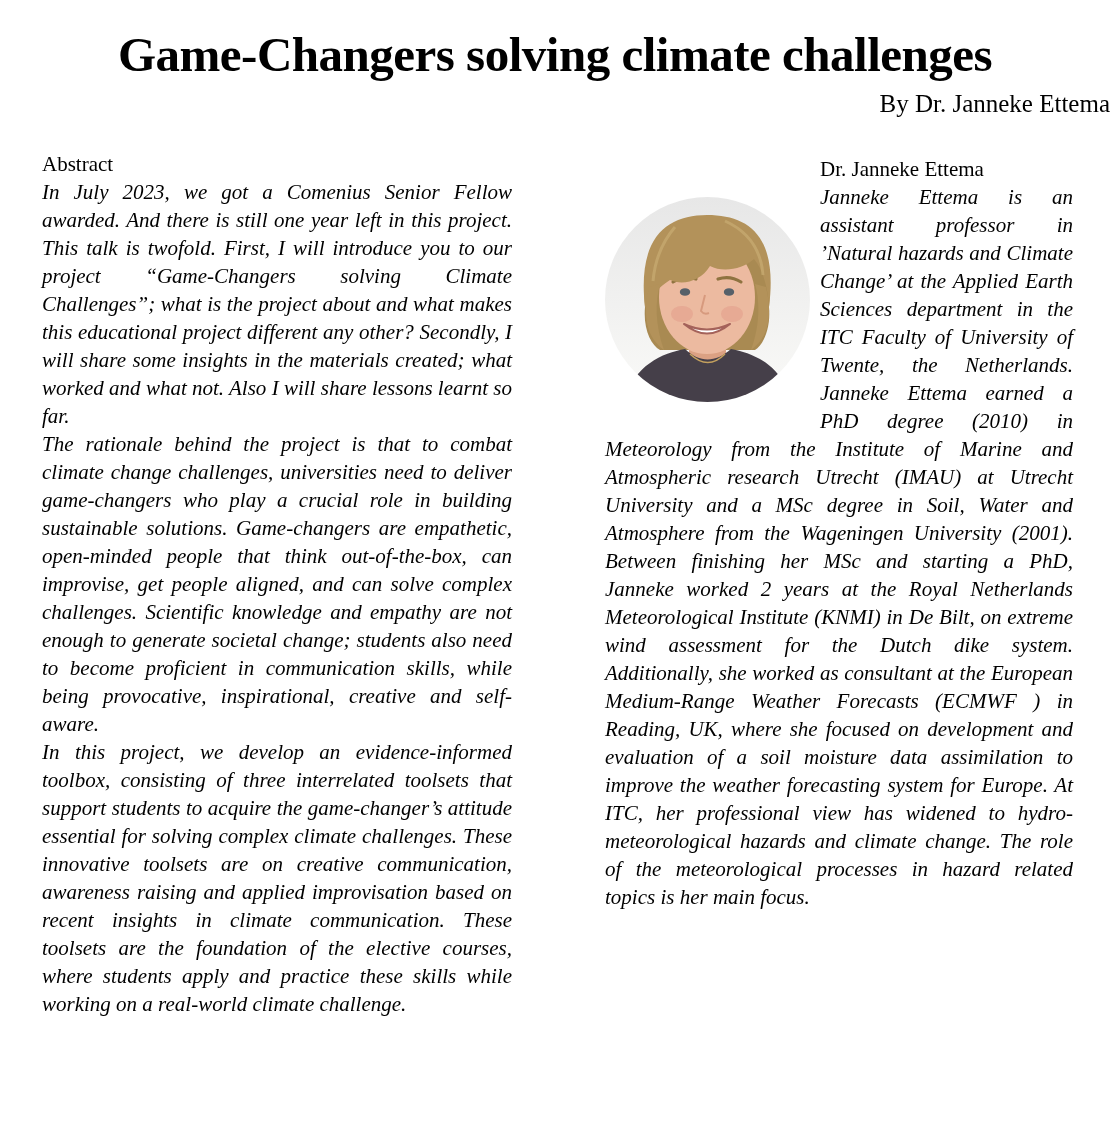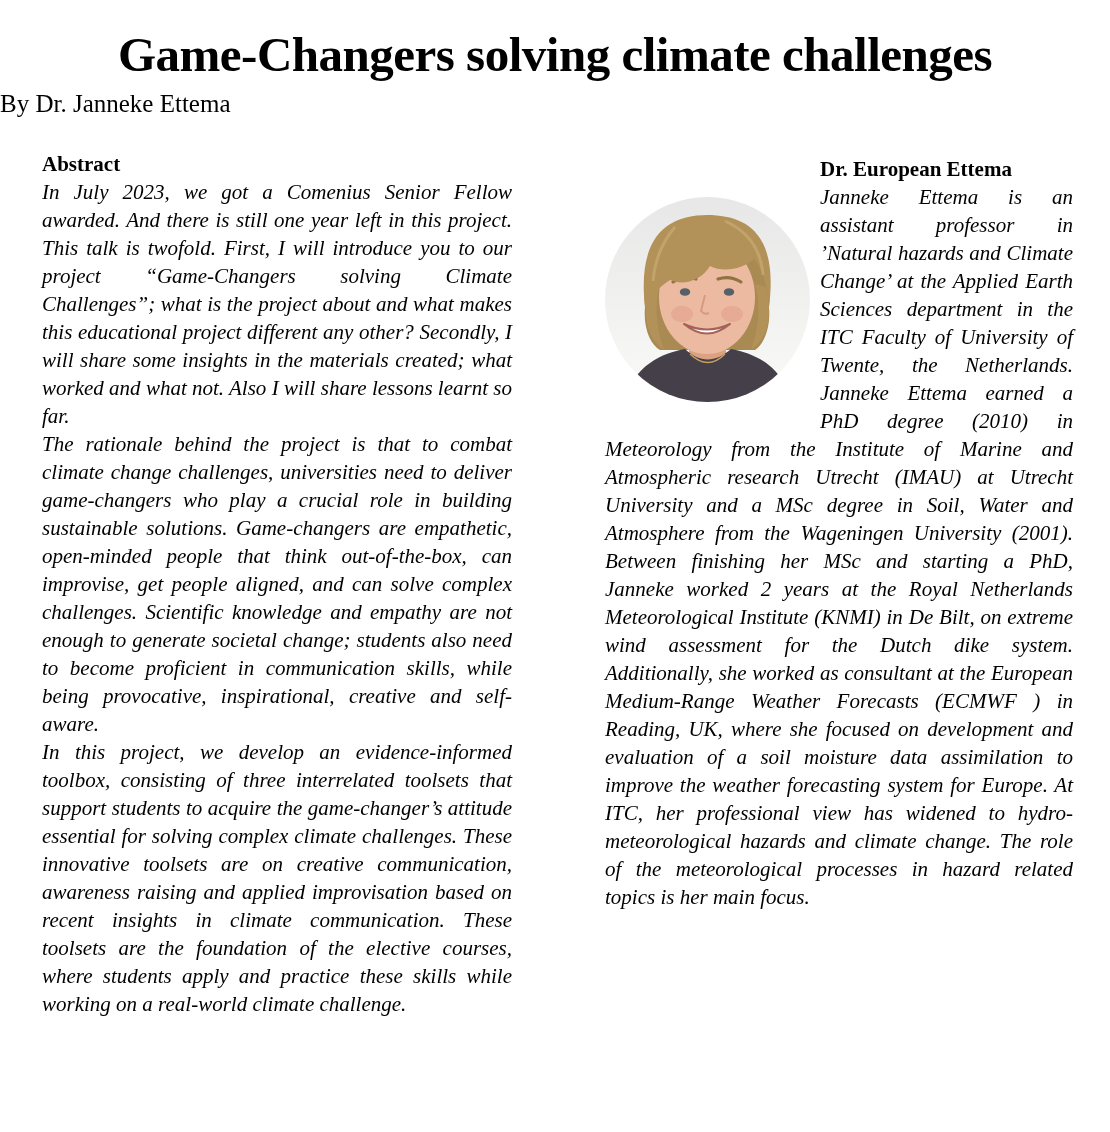--- a/index.html
+++ b/index.html
@@ -25,35 +25,35 @@
     font-size: 49px;
     font-weight: bold;
     letter-spacing: -0.5px;
     white-space: nowrap;
   }
   .byline {
     position: absolute;
     top: 90px;
     left: 0;
     width: 1110px;
-    text-align: left;
+    text-align: right;
     font-size: 25px;
   }
   .col {
     position: absolute;
     font-size: 21px;
     line-height: 28px;
     text-align: justify;
     hyphens: auto;
     -webkit-hyphens: auto;
   }
   .col-left  { left: 42px;  top: 150px; width: 470px; }
   .col-right { left: 605px; top: 155px; width: 468px; }
   .section-heading {
-    font-weight: bold;
+    font-weight: normal;
     text-align: left;
   }
   p { margin: 0; font-style: italic; }
   .photo-float {
     float: left;
     width: 215px;
     height: 280px;
     padding-top: 42px;
     box-sizing: border-box;
   }
@@ -117,17 +117,17 @@
                    C96,84 78,89 65,83 C54,90 46,98 44,112 Z" fill="#b3925a"></path>
 
           <path d="M44,90 C37,120 42,141 59,153 C50,128 50,104 55,87 Z" fill="#b3925a"></path>
           <path d="M161,90 C168,120 163,141 146,153 C155,128 155,104 150,87 Z" fill="#b3925a"></path>
 
           <path d="M70,30 C58,44 50,62 48,84" fill="none" stroke-width="3" opacity="0.6" stroke="#cbb077"></path>
           <path d="M120,24 C142,34 156,52 158,78" fill="none" stroke-width="3" opacity="0.6" stroke="#cbb077"></path>
         </g>
       </svg>
     </div>
-    <div class="section-heading">Dr. European Ettema</div>
+    <div class="section-heading">Dr. Janneke Ettema</div>
     <p>Janneke Ettema is an assistant professor in ’Natural hazards and Climate Change’ at the Applied Earth Sciences department in the ITC Faculty of University of Twente, the Netherlands. Janneke Ettema earned a PhD degree (2010) in Meteorology from the Institute of Marine and Atmospheric research Utrecht (IMAU) at Utrecht University and a MSc degree in Soil, Water and Atmosphere from the Wageningen University (2001). Between finishing her MSc and starting a PhD, Janneke worked 2 years at the Royal Netherlands Meteorological Institute (KNMI) in De Bilt, on extreme wind assessment for the Dutch dike system. Additionally, she worked as consultant at the European Medium-Range Weather Forecasts (ECMWF ) in Reading, UK, where she focused on development and evaluation of a soil moisture data assimilation to improve the weather forecasting system for Europe. At ITC, her professional view has widened to hydro-meteorological hazards and climate change. The role of the meteorological processes in hazard related topics is her main focus.</p>
   </div>
 
 </div>
 
 </body></html>

